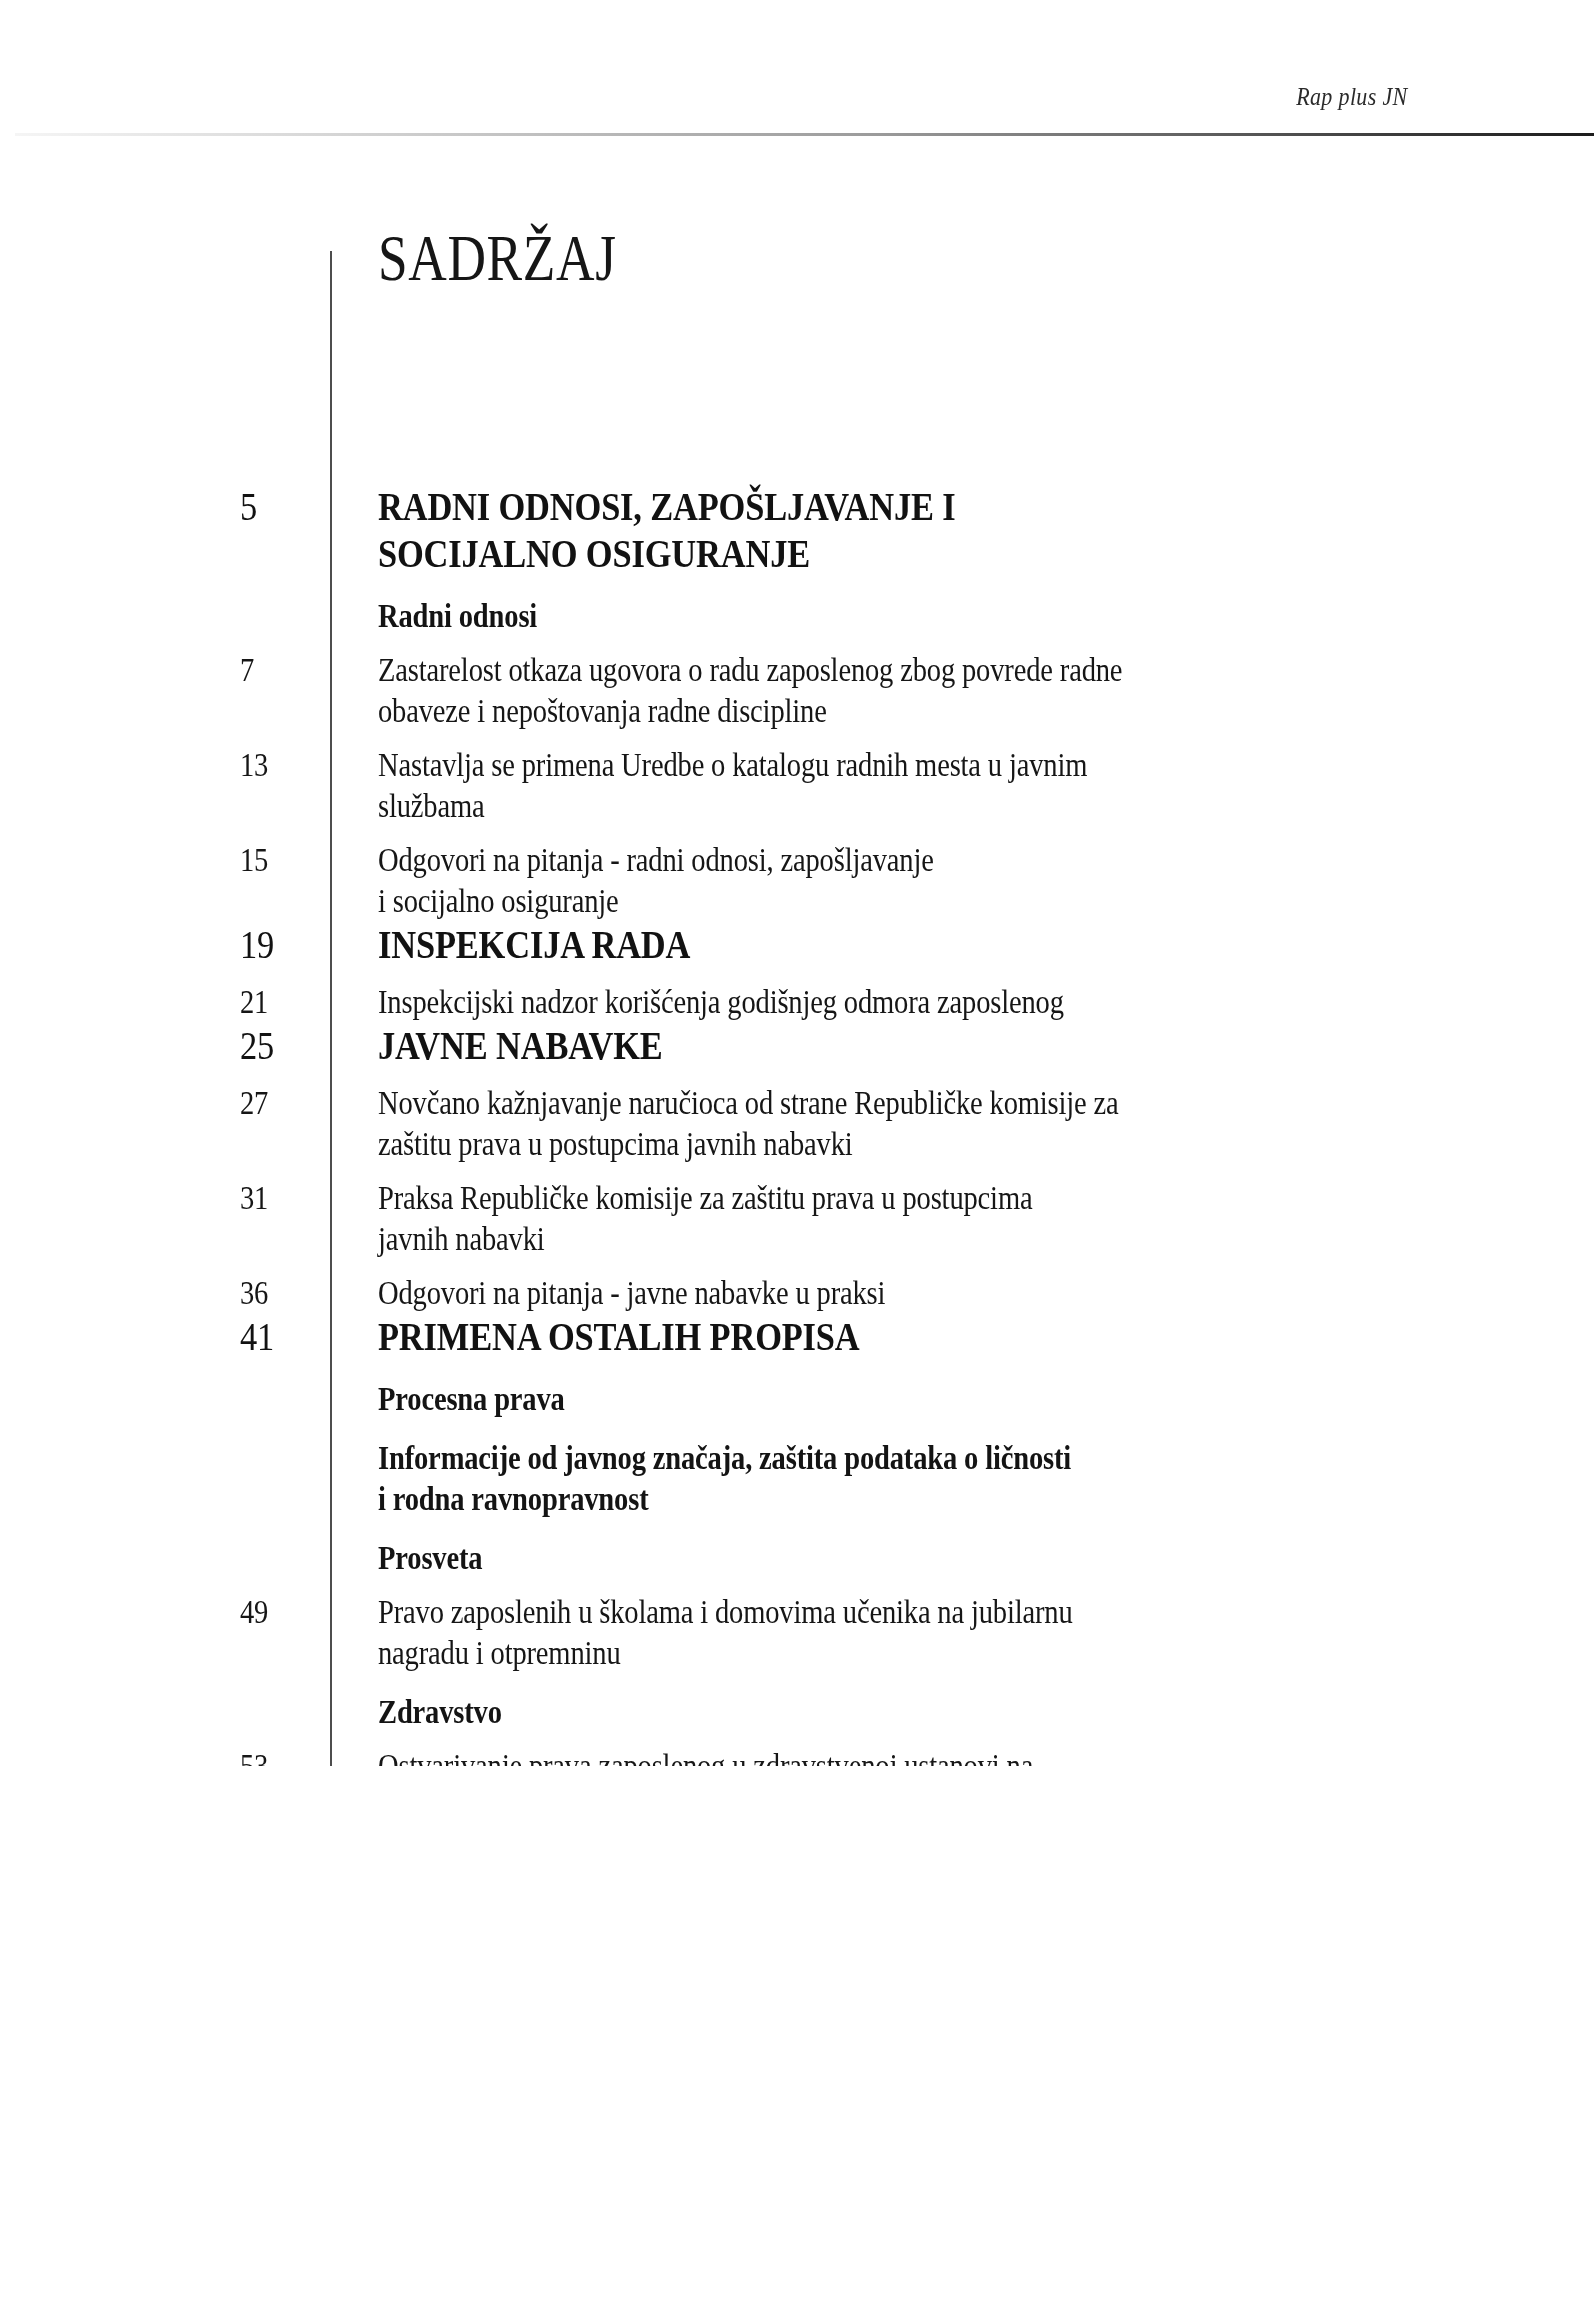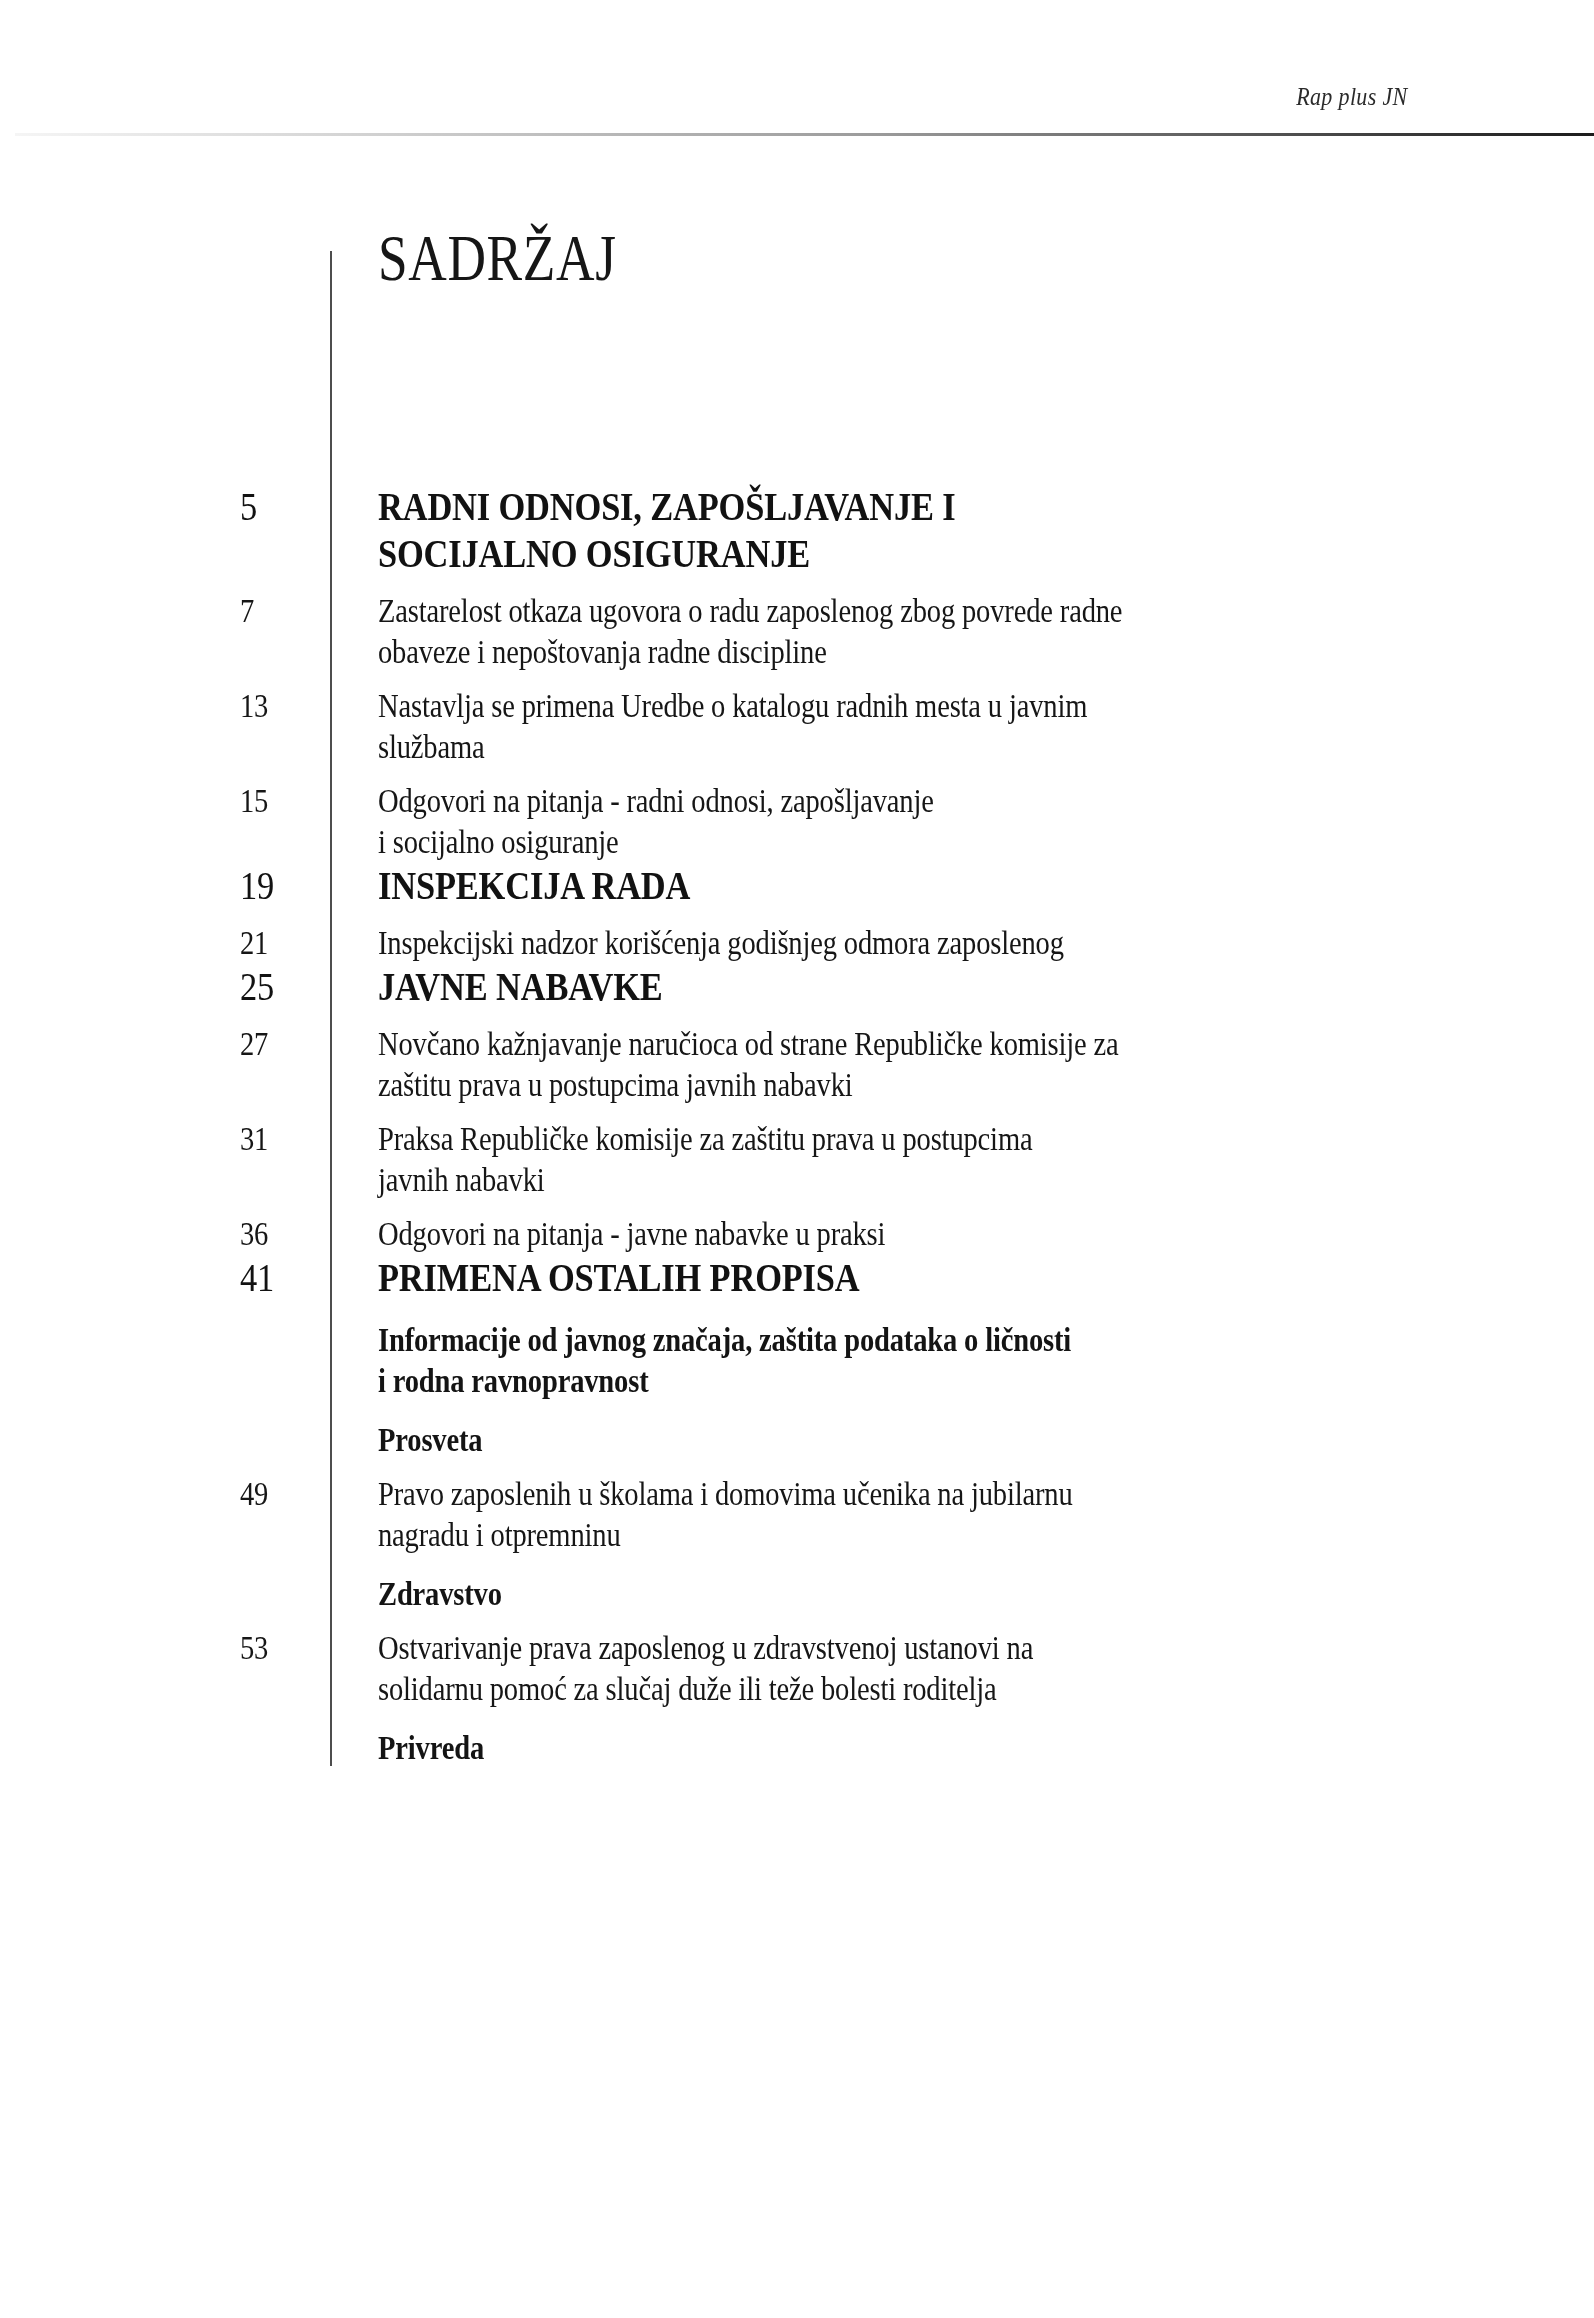--- a/index.html
+++ b/index.html
@@ -129,20 +129,24 @@
   <div class="content-divider"></div>
 
   <h1 class="page-title"><span class="title-text">SADRŽAJ</span></h1>
 
   <div class="toc">
       <div class="row section">
         <span class="num">5</span>
         <span class="label">RADNI ODNOSI, ZAPOŠLJAVANJE I
 SOCIJALNO OSIGURANJE</span>
       </div>
+      <div class="row subheading">
+        <span class="num"></span>
+        <span class="label">Radni odnosi</span>
+      </div>
       <div class="row entry">
         <span class="num">7</span>
         <span class="label">Zastarelost otkaza ugovora o radu zaposlenog zbog povrede radne
 obaveze i nepoštovanja radne discipline</span>
       </div>
       <div class="row entry">
         <span class="num">13</span>
         <span class="label">Nastavlja se primena Uredbe o katalogu radnih mesta u javnim
 službama</span>
       </div>
@@ -176,20 +180,24 @@
       <div class="row entry">
         <span class="num">36</span>
         <span class="label">Odgovori na pitanja - javne nabavke u praksi</span>
       </div>
       <div class="row section">
         <span class="num">41</span>
         <span class="label">PRIMENA OSTALIH PROPISA</span>
       </div>
       <div class="row subheading">
         <span class="num"></span>
+        <span class="label">Procesna prava</span>
+      </div>
+      <div class="row subheading">
+        <span class="num"></span>
         <span class="label">Informacije od javnog značaja, zaštita podataka o ličnosti
 i rodna ravnopravnost</span>
       </div>
       <div class="row subheading">
         <span class="num"></span>
         <span class="label">Prosveta</span>
       </div>
       <div class="row entry">
         <span class="num">49</span>
         <span class="label">Pravo zaposlenih u školama i domovima učenika na jubilarnu

